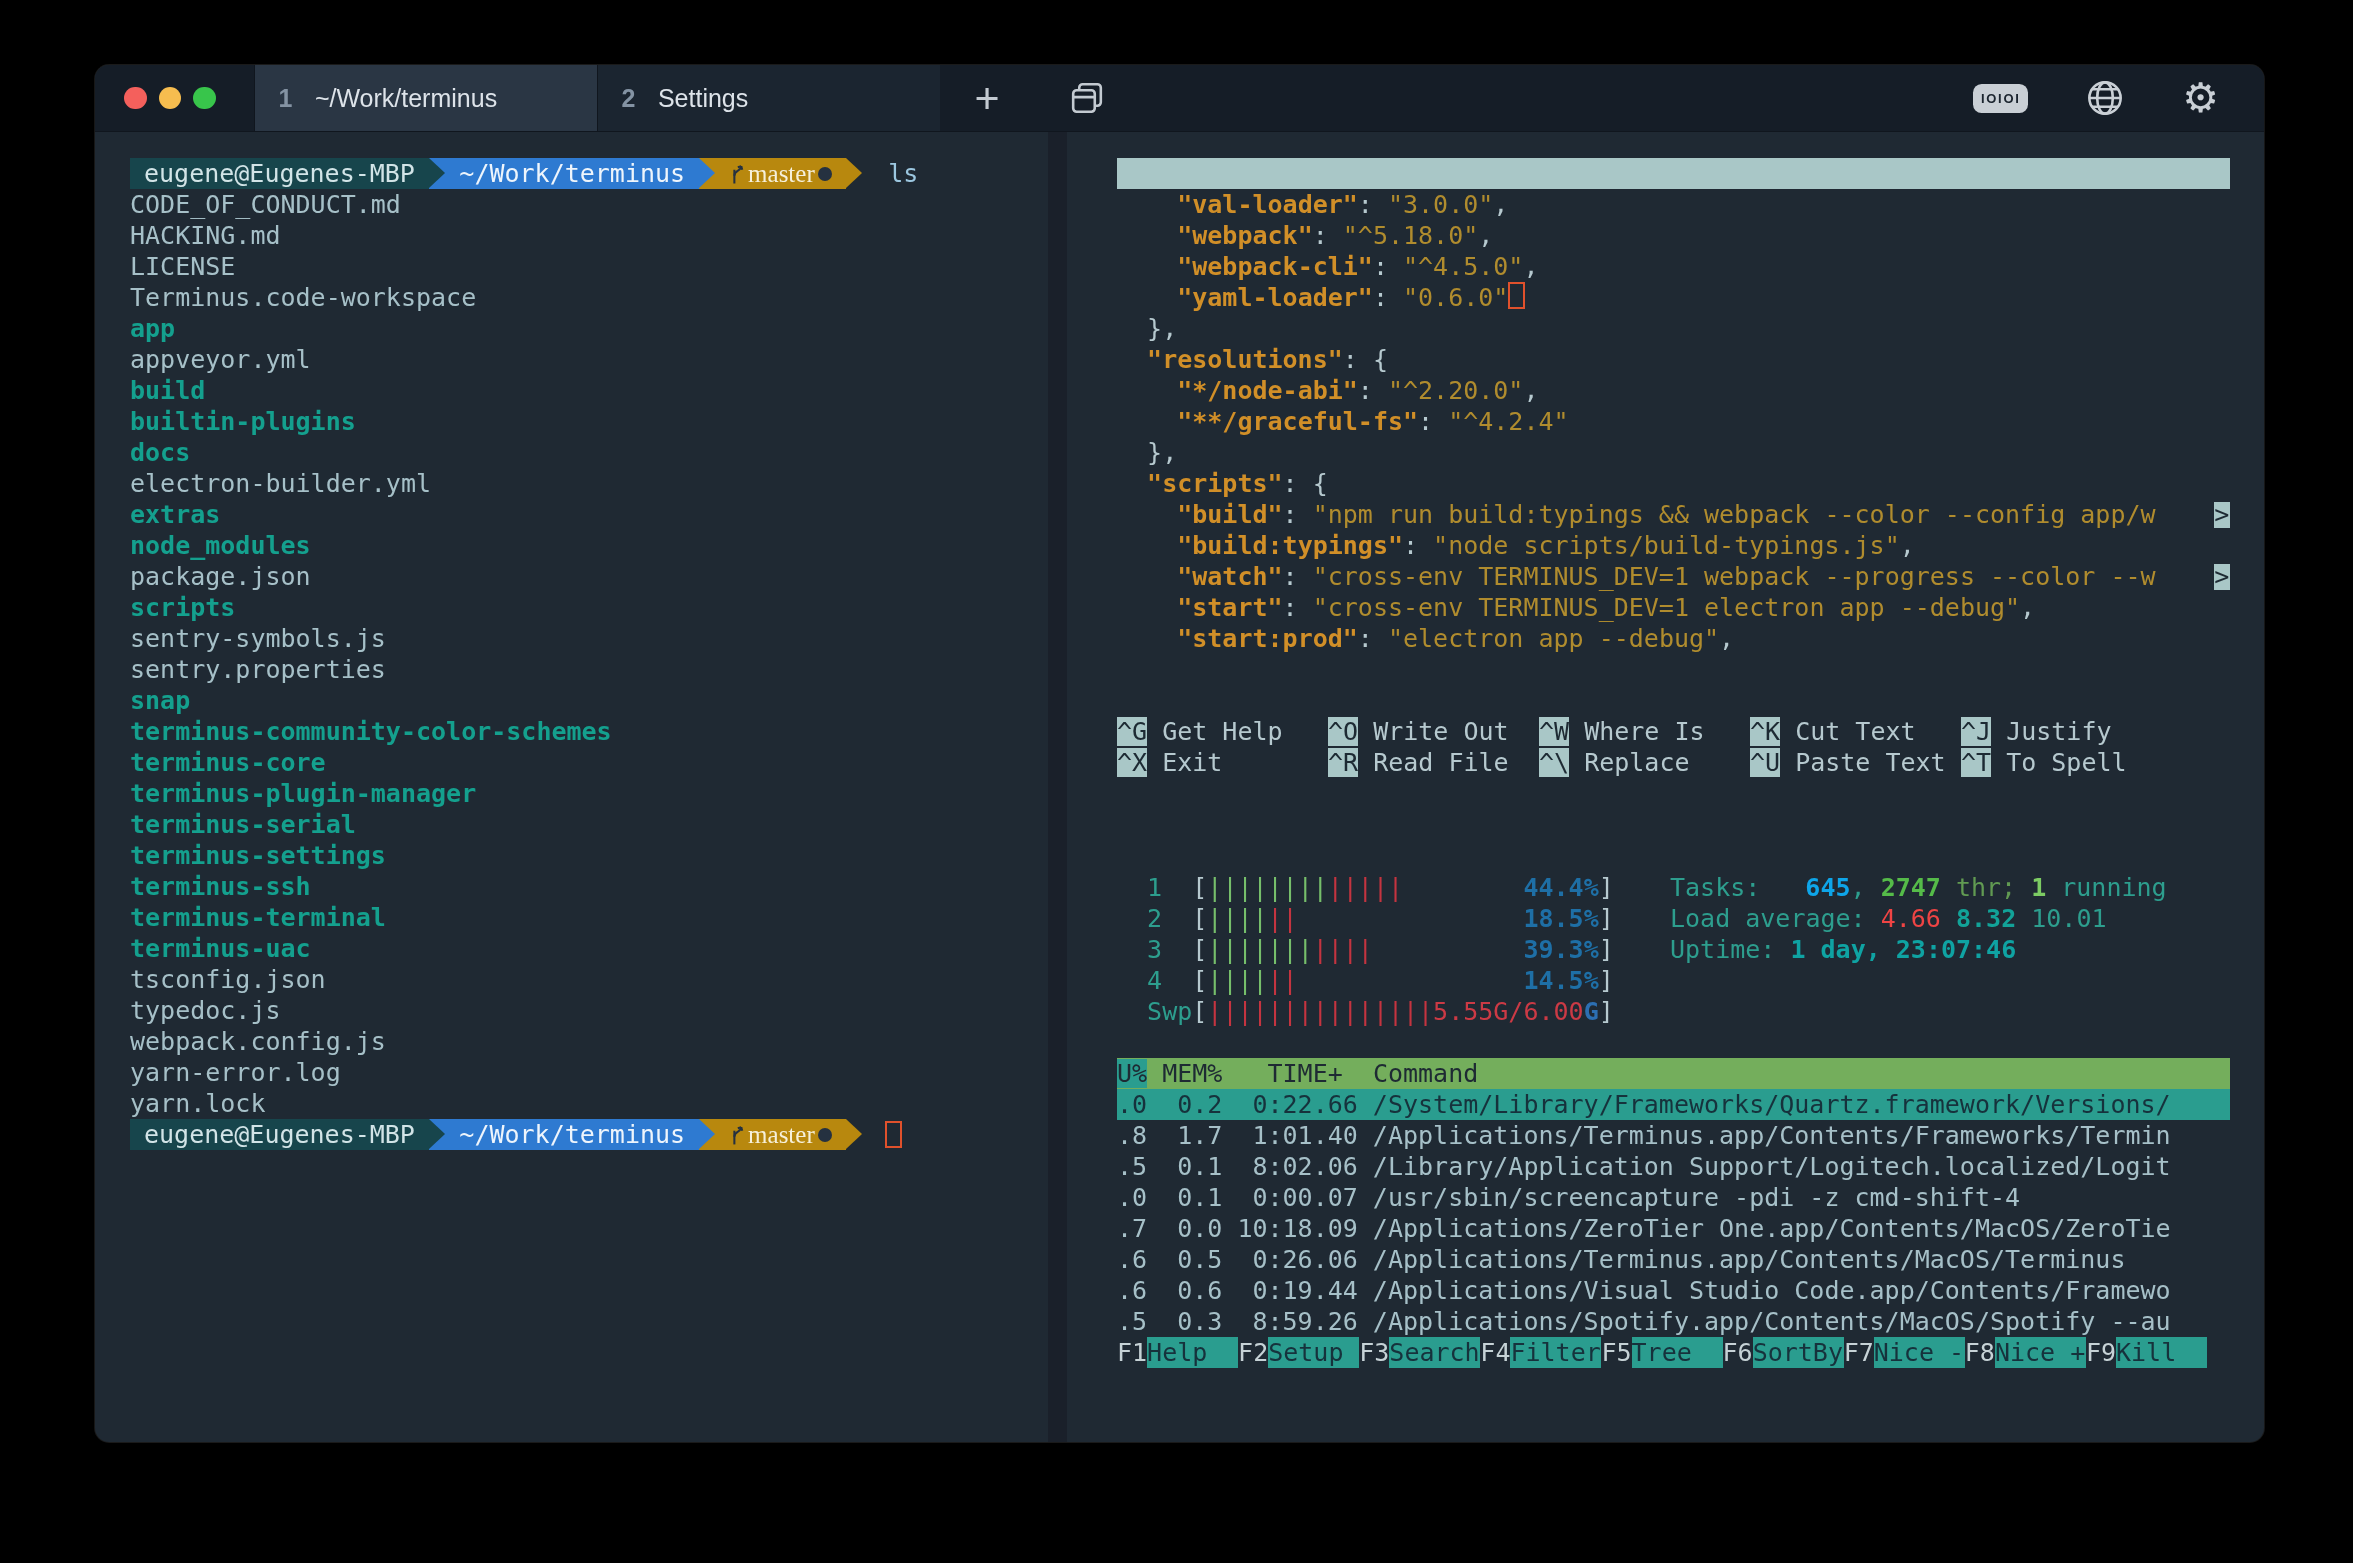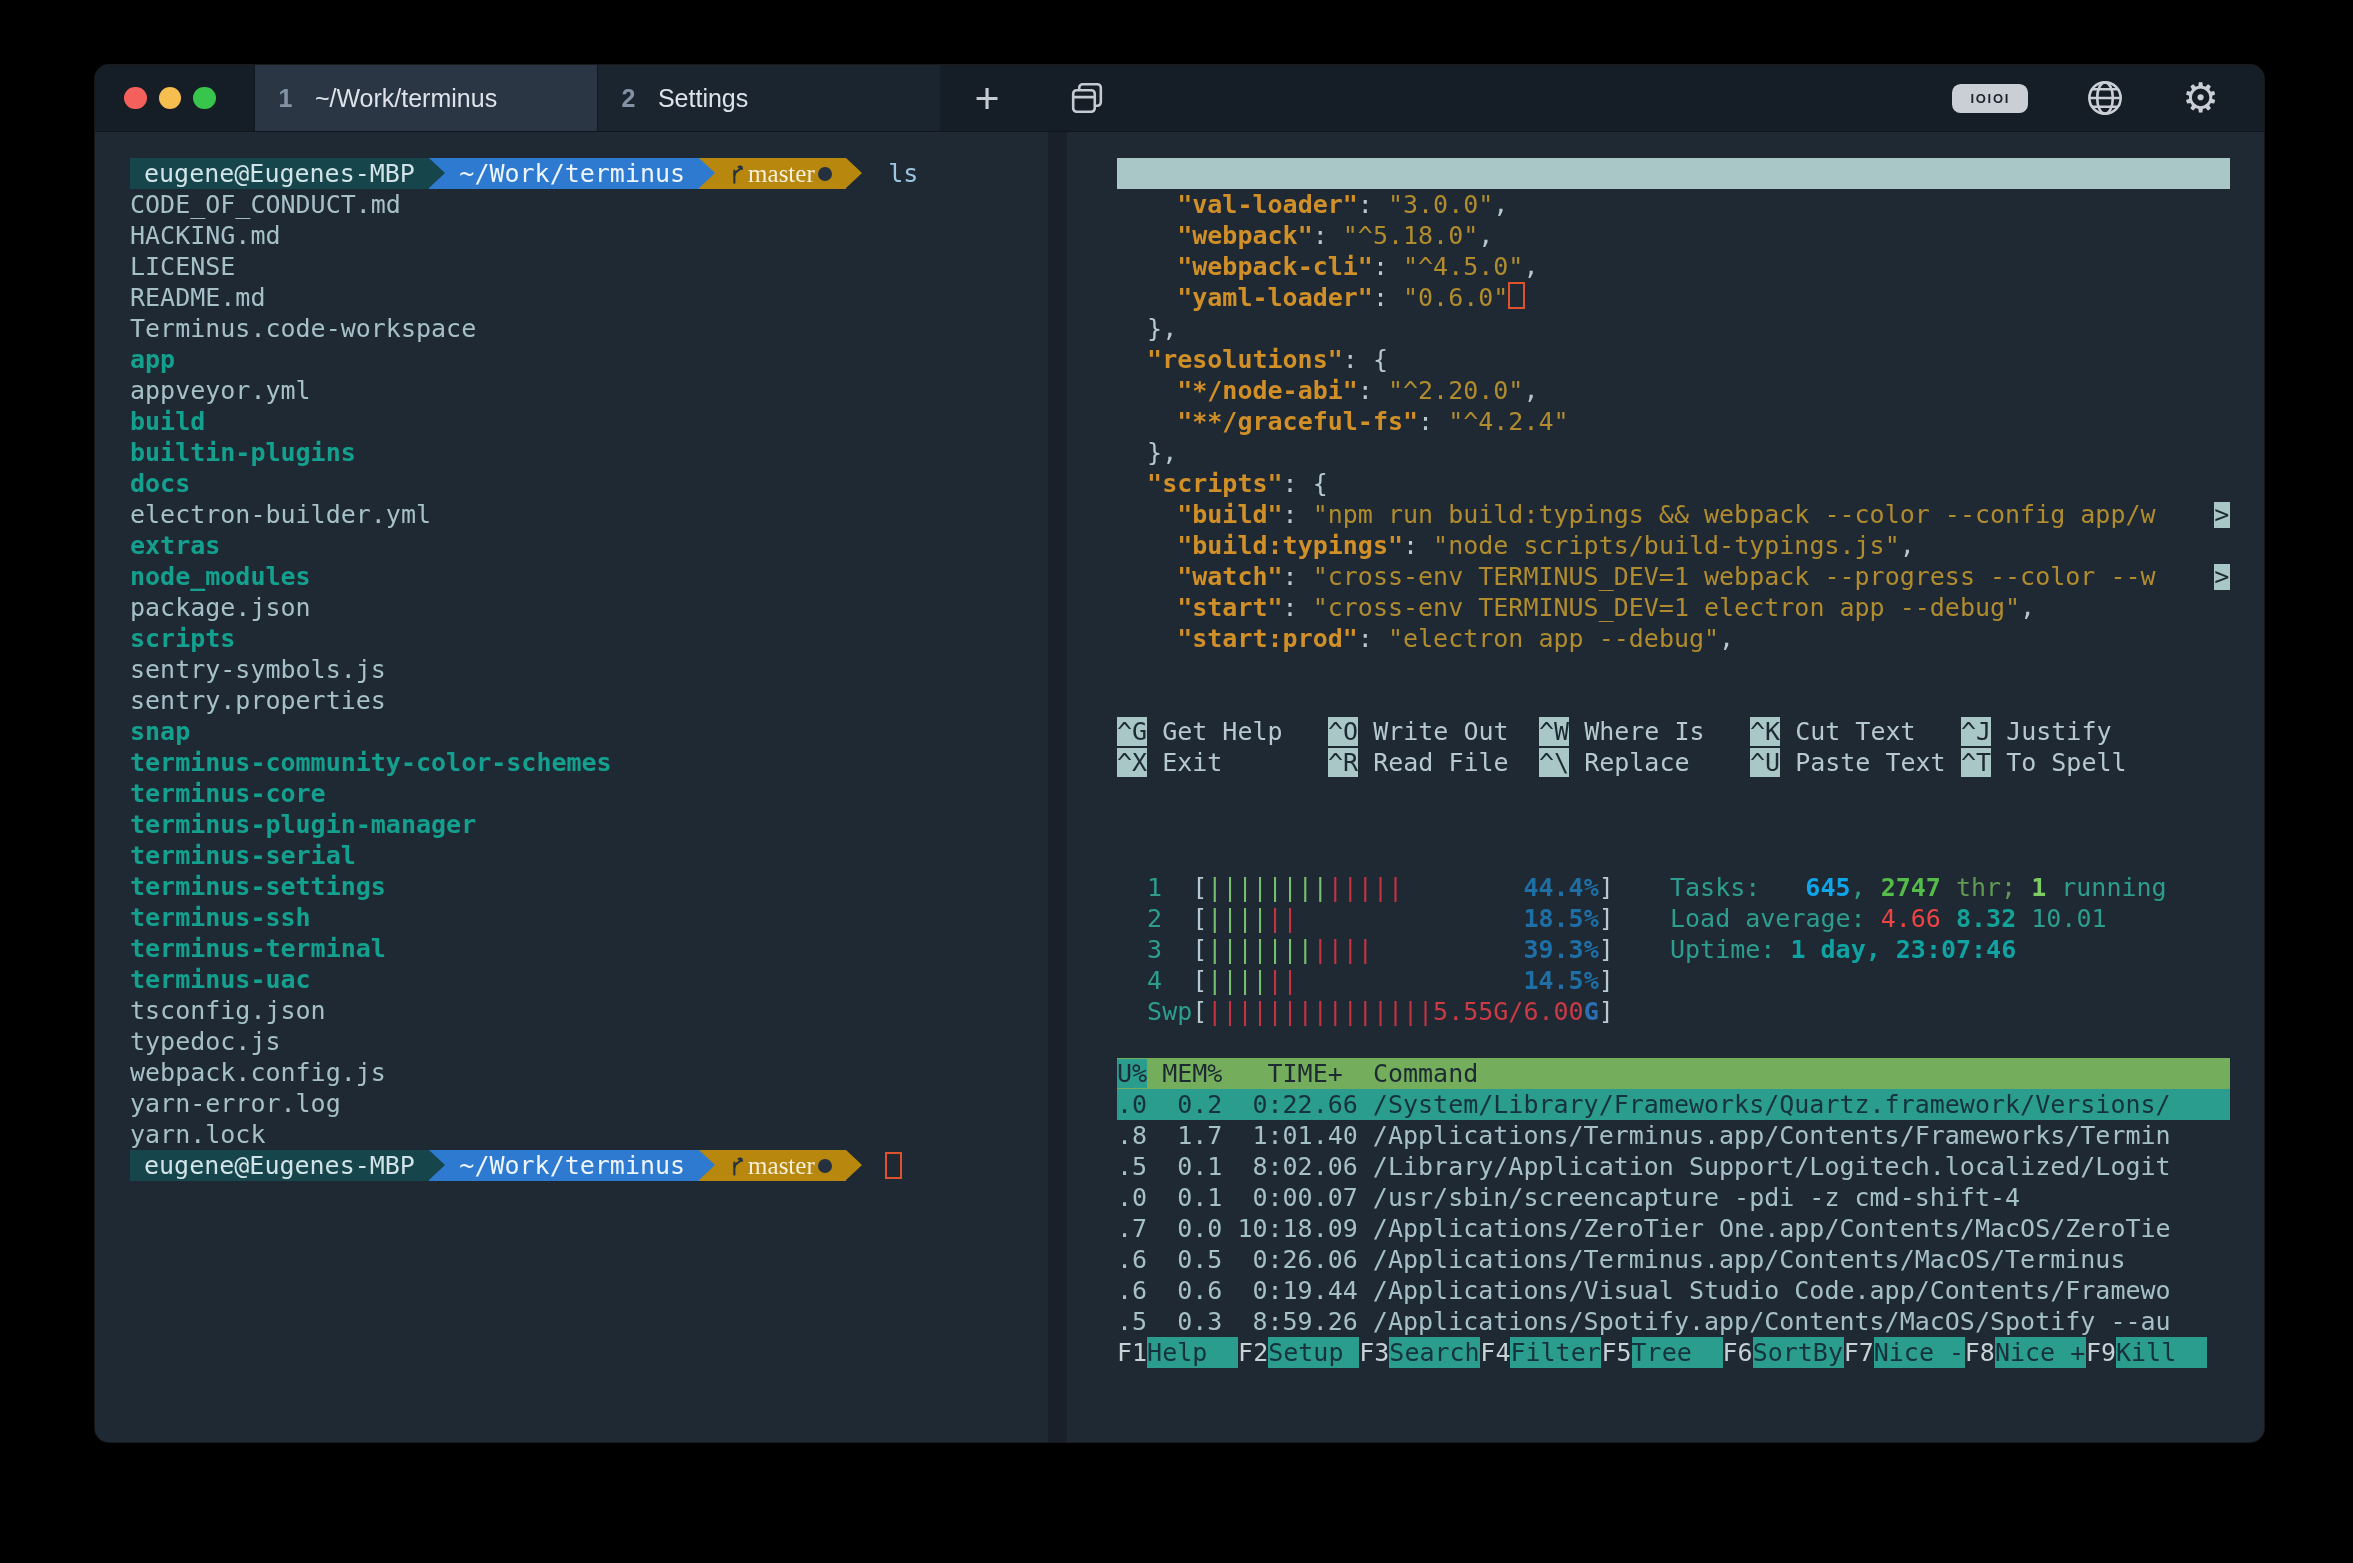--- a/index.html
+++ b/index.html
@@ -15,21 +15,21 @@
   .tab{width:294px;display:flex;align-items:center;gap:22.5px;padding:0 24px;
     font-size:25px;color:#dde3e9;border-left:1.7px solid #10161e;cursor:default;}
   .tab .num{color:#8493a3;font-weight:bold;}
   .tab.active{background:#2a3644;}
   .tab.inactive{background:#1b2530;}
   .iconbtn{display:flex;align-items:center;justify-content:center;color:#c3cad1;}
   .plus{width:95px;font-size:43px;font-weight:300;}
   .split{width:104px;}
   .spacer{flex:1}
   .rightics{display:flex;align-items:center;gap:57px;padding-right:45px;}
-  .pill{width:76px;height:29px;border-radius:8.6px;background:#c9cfd5;color:#1b242e;
+  .pill{width:55px;height:29px;border-radius:8.6px;background:#c9cfd5;color:#1b242e;
     display:flex;align-items:center;justify-content:center;
     font-size:13px;font-weight:bold;letter-spacing:1.7px;}
   .gear{font-size:41px;color:#c9cfd5;font-family:"DejaVu Sans",sans-serif;}
   
   .divider{position:absolute;left:953px;top:67px;bottom:0;width:19px;background:#1a202a;}
   .pane{position:absolute;top:93px;}
   .pane-left{left:35px;width:924px;}
   .pane-right{left:1022px;width:1113px;}
   .tline{height:31px;line-height:31px;font-family:"DejaVu Sans Mono",monospace;
     font-size:25px;white-space:pre;color:#a6c0c8;position:relative;overflow:hidden;}
@@ -148,21 +148,20 @@
         <span class="branchdot"></span>
       </span>
       <span class="arr arr3"></span>
       <span class="lscmd">ls</span>
     </div>
 
     <div id="file-list">
         <div class="tline">CODE_OF_CONDUCT.md</div>
         <div class="tline">HACKING.md</div>
         <div class="tline">LICENSE</div>
-        <div class="tline">README.md</div>
         <div class="tline">Terminus.code-workspace</div>
         <div class="tline dirname">app</div>
         <div class="tline">appveyor.yml</div>
         <div class="tline dirname">build</div>
         <div class="tline dirname">builtin-plugins</div>
         <div class="tline dirname">docs</div>
         <div class="tline">electron-builder.yml</div>
         <div class="tline dirname">extras</div>
         <div class="tline dirname">node_modules</div>
         <div class="tline">package.json</div>

